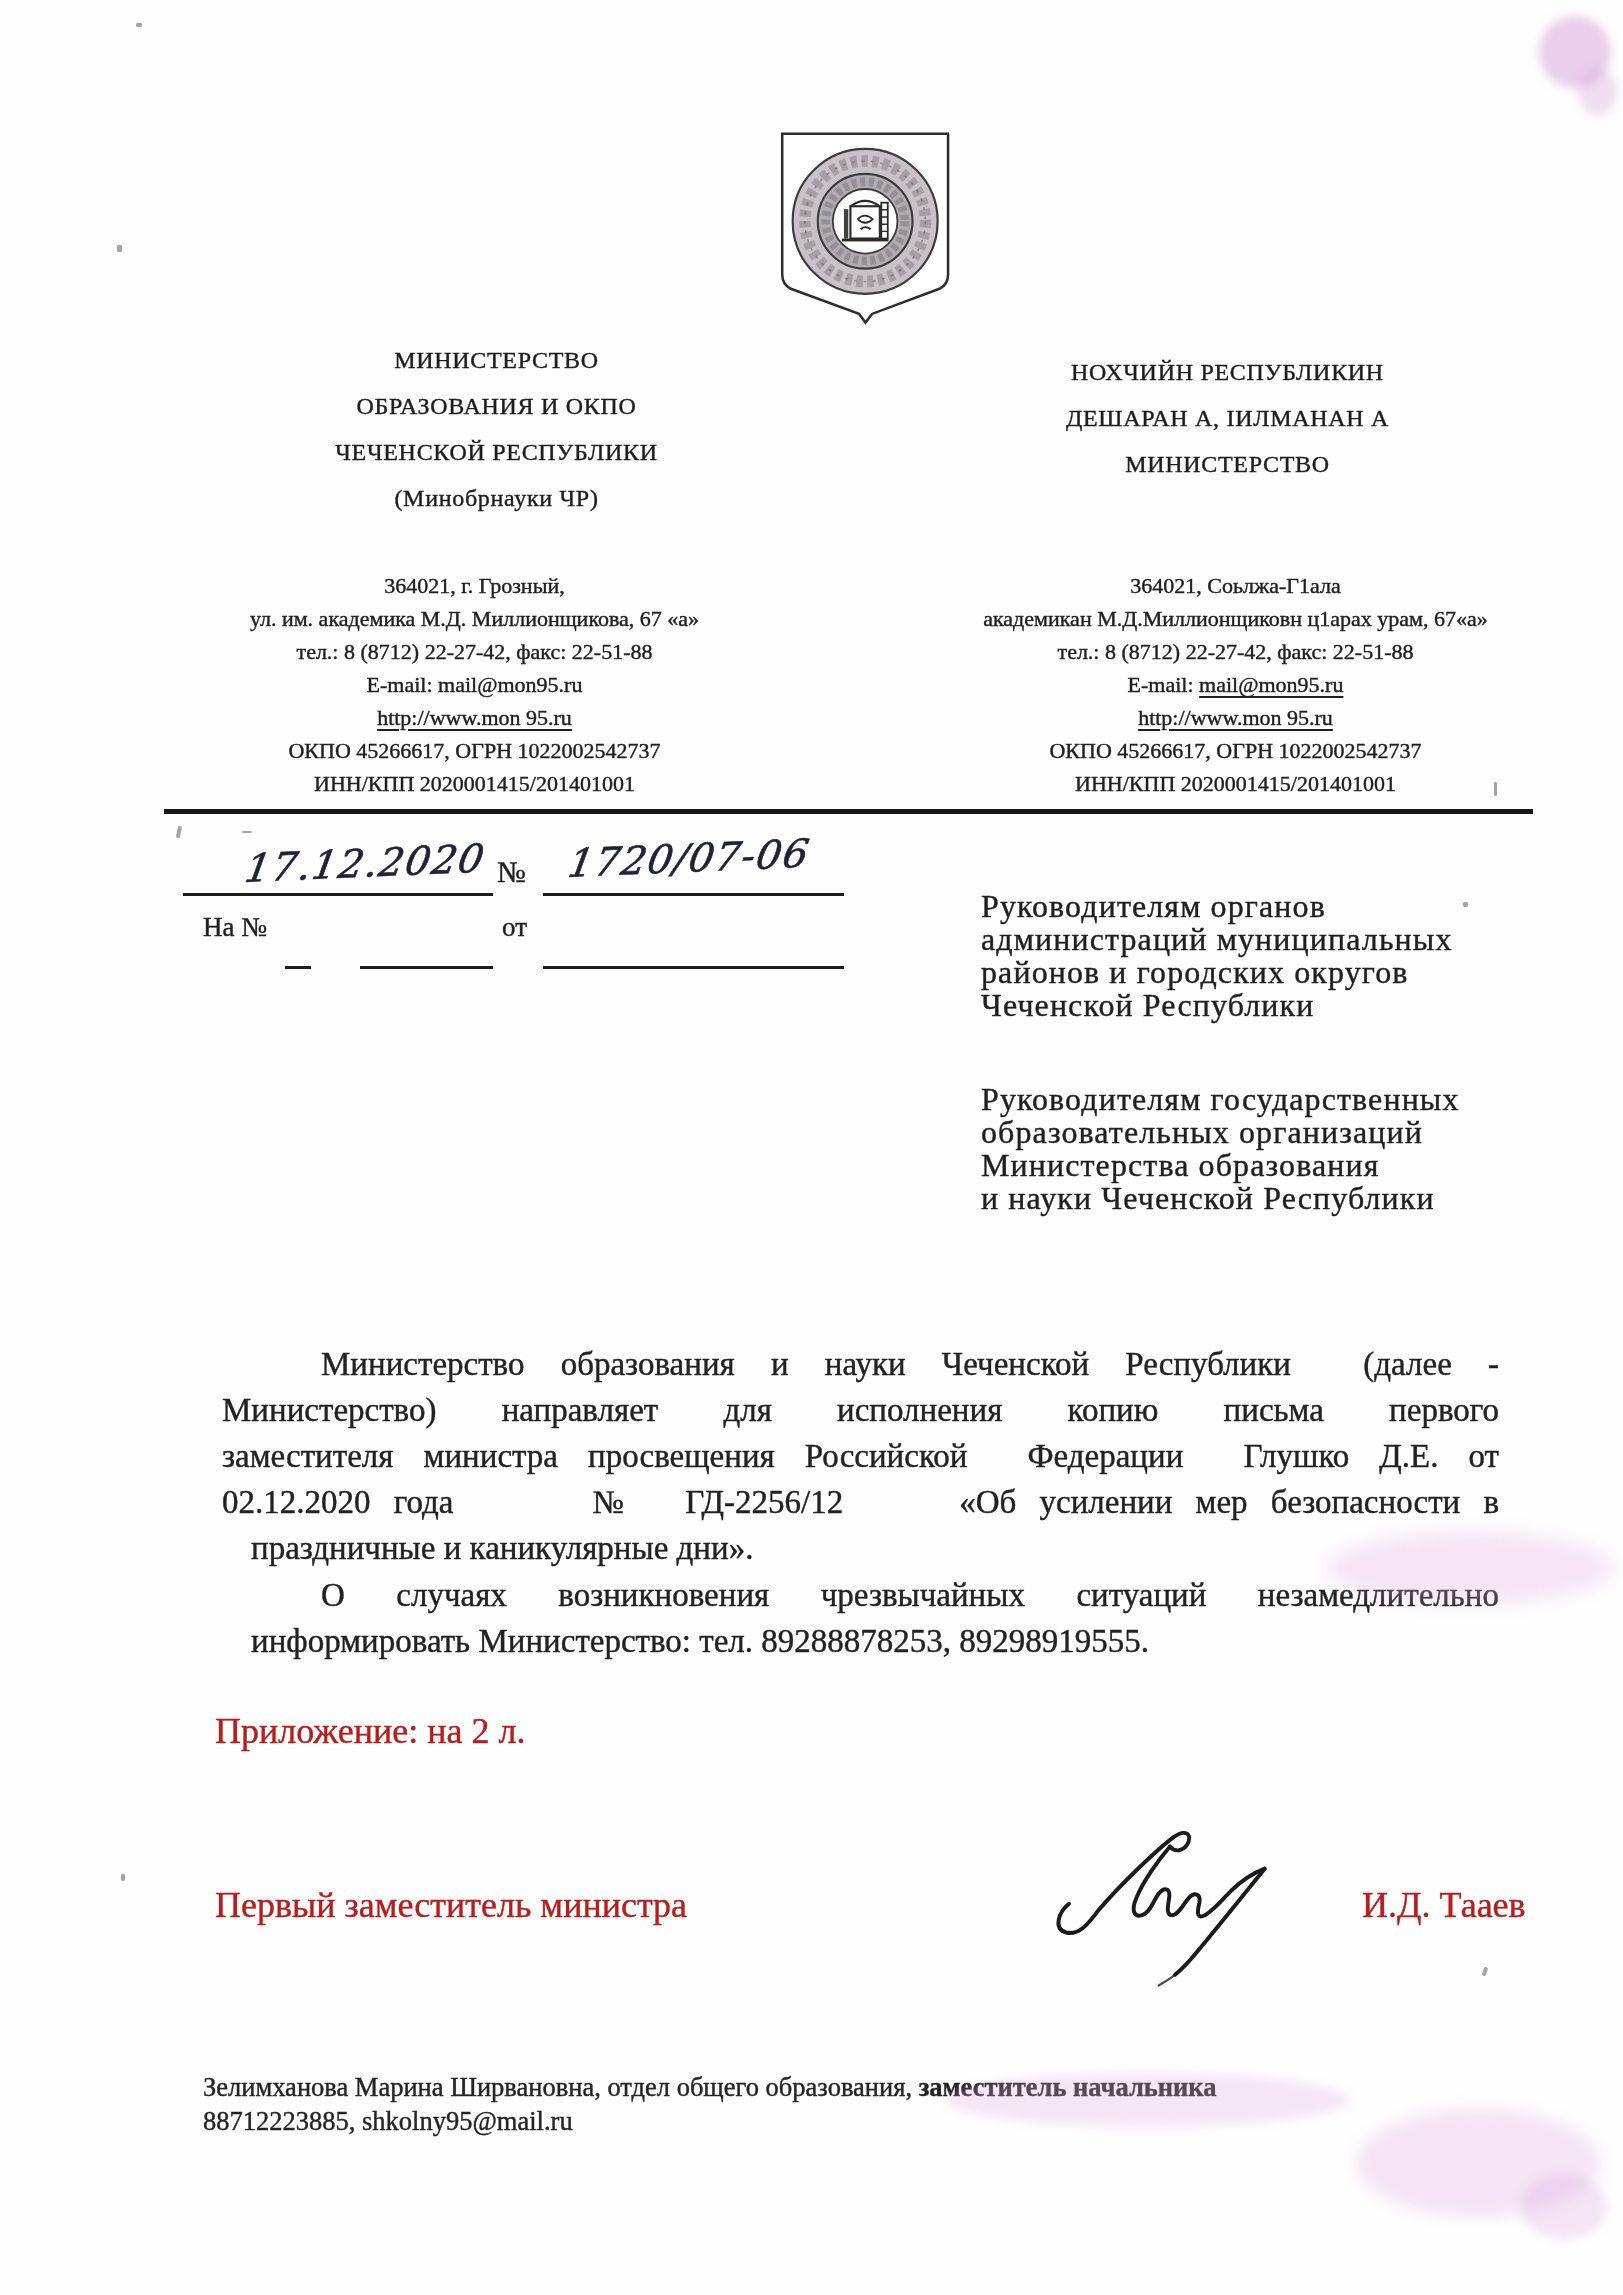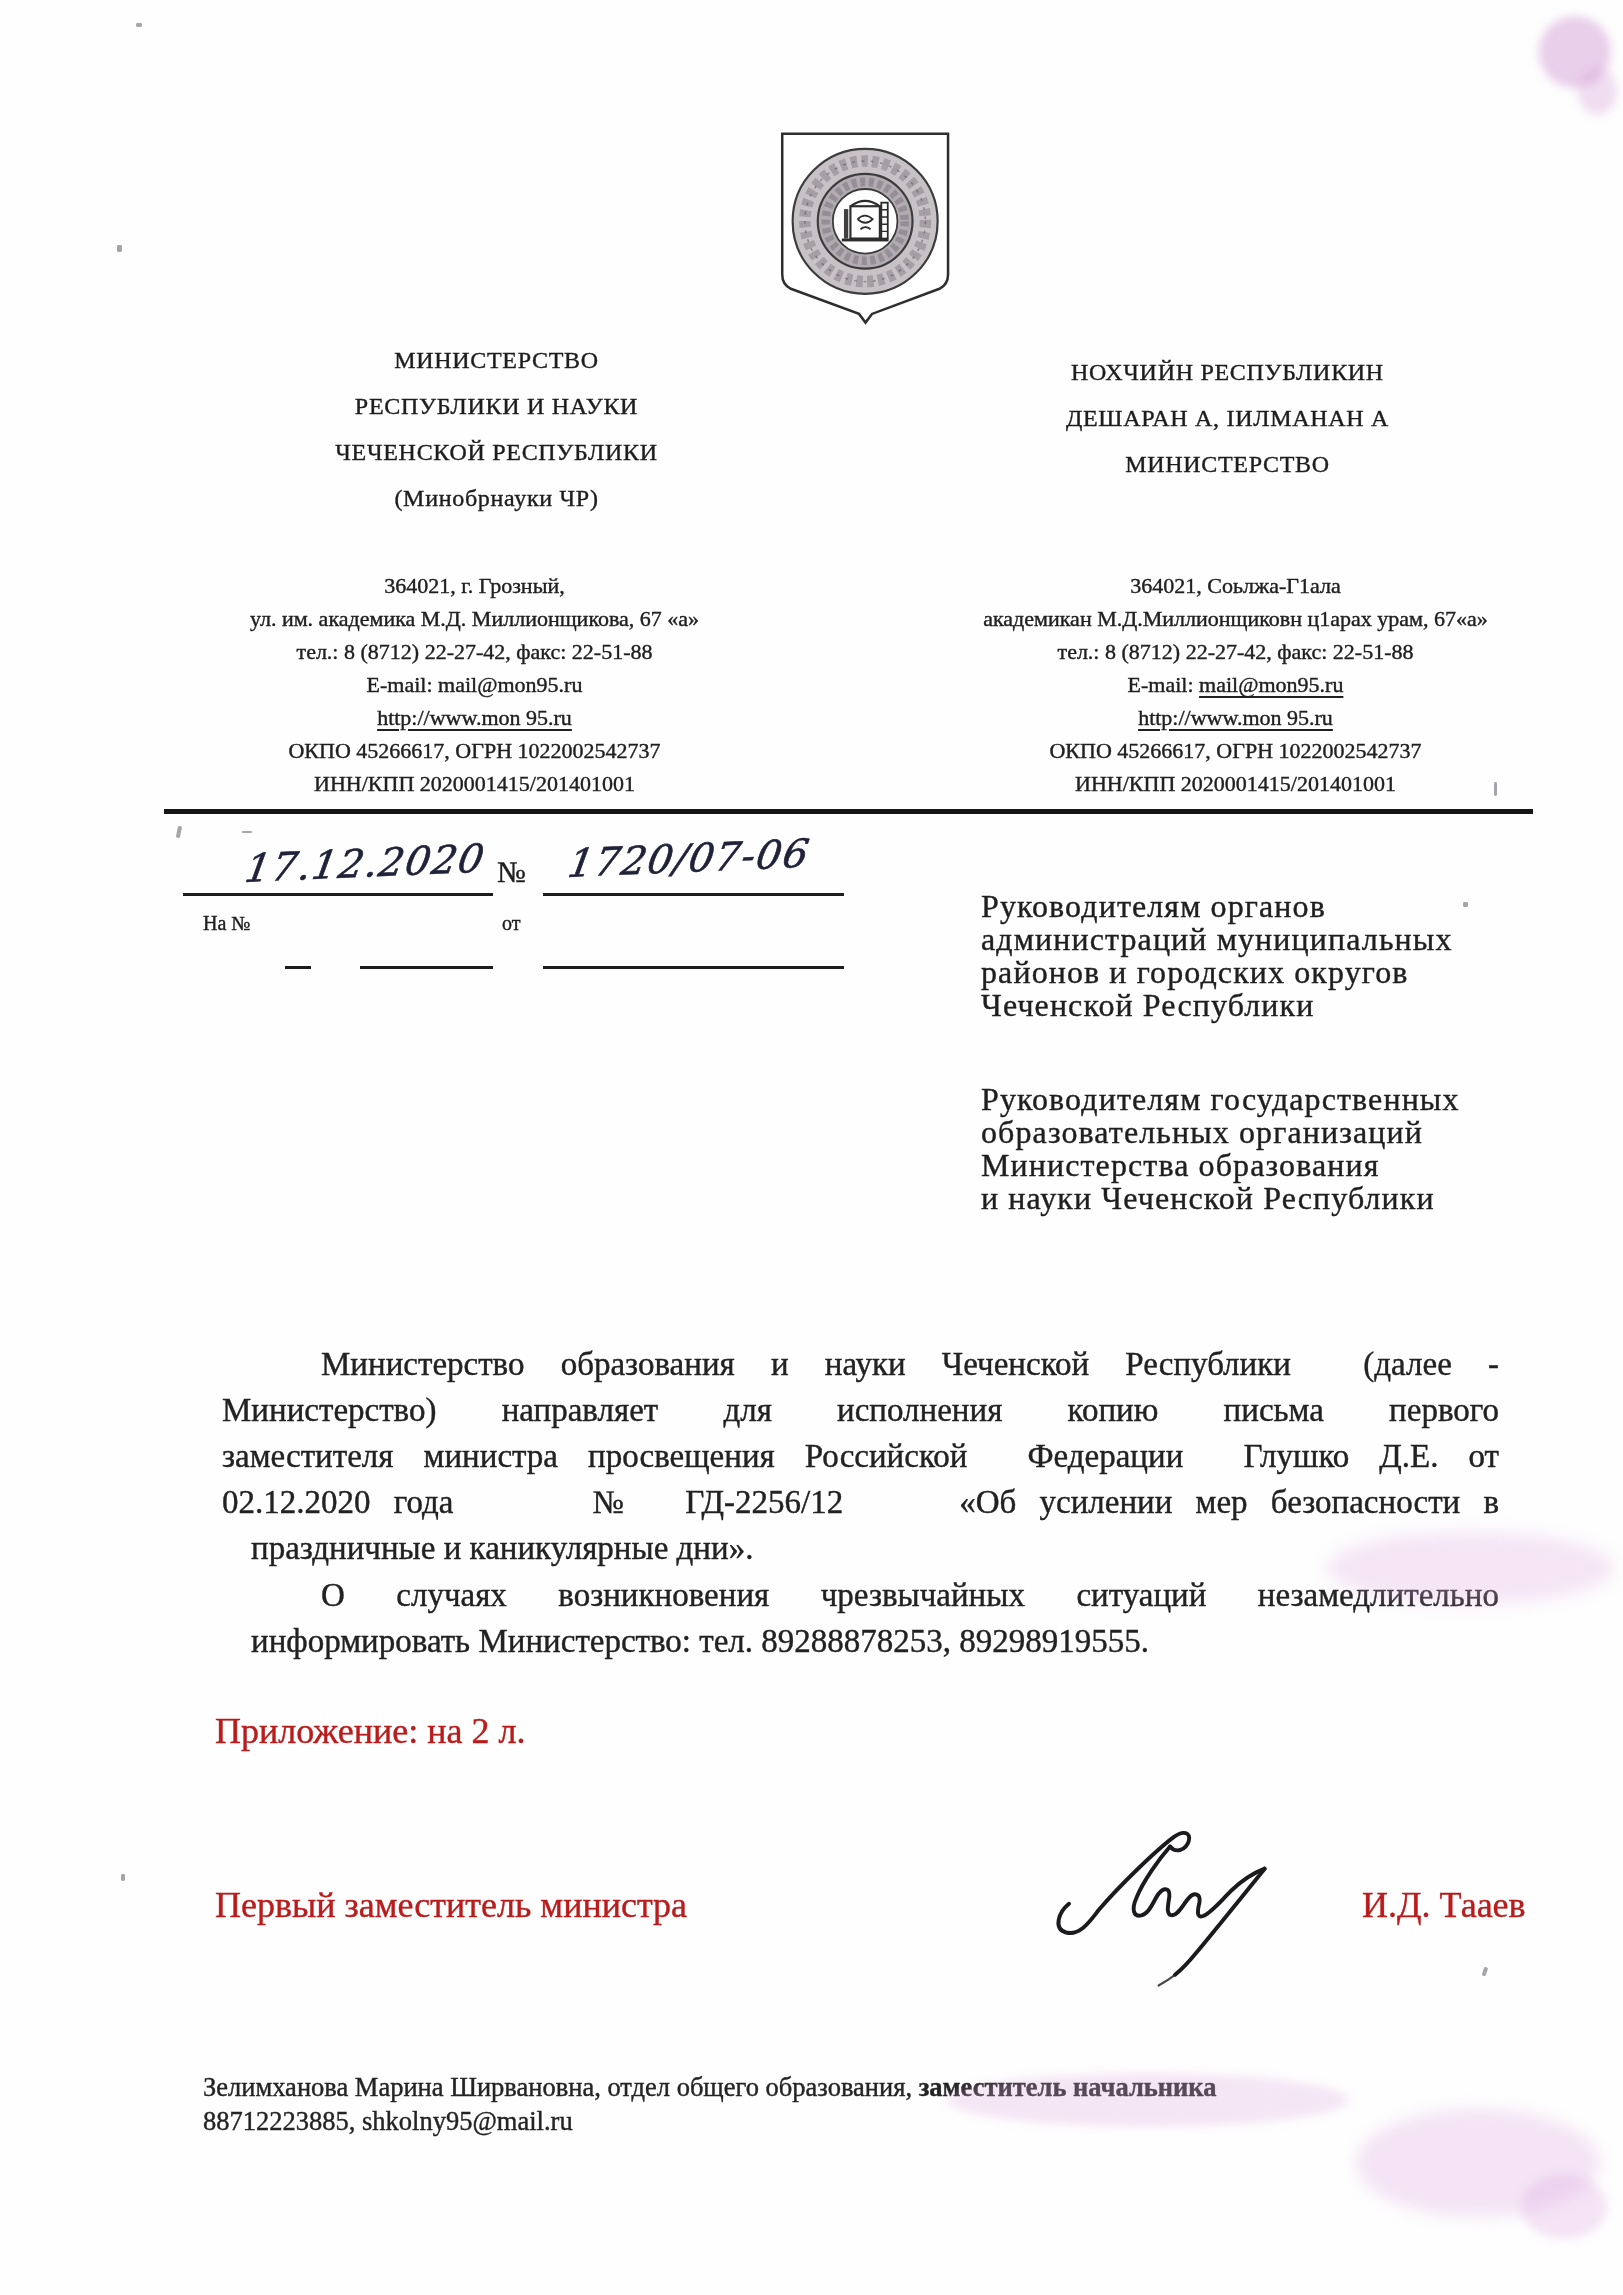--- a/index.html
+++ b/index.html
@@ -33,21 +33,21 @@
     color: #202020;
     text-align: center;
   }
   .addr div { white-space: nowrap; }
   .u { text-decoration: underline; text-underline-offset: 3.6px; }
 
   
   .rule { background: #161616; }
 
   
-  .ref-label { font-size: 20px; color: #1e1e1e; white-space: nowrap; }
+  .ref-label { font-size: 27px; color: #1e1e1e; white-space: nowrap; }
   .hand {
     font-family: "DejaVu Serif", serif;
     font-style: italic;
     font-size: 39px;
     color: #20223a;
     letter-spacing: 1.4px;
     transform: skewX(-12deg) rotate(-2.5deg);
     transform-origin: left bottom;
     white-space: nowrap;
     -webkit-text-stroke: 0.6px currentColor;
@@ -123,21 +123,21 @@
       <path d="M119,141 q7,-6 14,0" stroke-width="2.5"></path>
       <rect x="96" y="113" width="6" height="41" fill="#2b2b2b" stroke="none" opacity="0.9"></rect>
       <rect x="148" y="104" width="9" height="50" stroke-width="2.5"></rect>
       <path d="M148,114 h9 M148,124 h9 M148,134 h9 M148,144 h9" stroke-width="2"></path>
       <rect x="93" y="154" width="65" height="4" fill="#2b2b2b" stroke="none"></rect>
     </g>
   </svg>
 
   <div class="abs orgname" style="left:181px; top:337px; width:631px;">
       <div>МИНИСТЕРСТВО</div>
-      <div>РЕСПУБЛИКИ И НАУКИ</div>
+      <div>ОБРАЗОВАНИЯ И ОКПО</div>
       <div>ЧЕЧЕНСКОЙ РЕСПУБЛИКИ</div>
       <div>(Минобрнауки ЧР)</div>
     </div>
 
   <div class="abs orgname" style="left:912px; top:349px; width:631px;">
       <div>НОХЧИЙН РЕСПУБЛИКИН</div>
       <div>ДЕШАРАН А, ІИЛМАНАН А</div>
       <div>МИНИСТЕРСТВО</div>
     </div>
 

